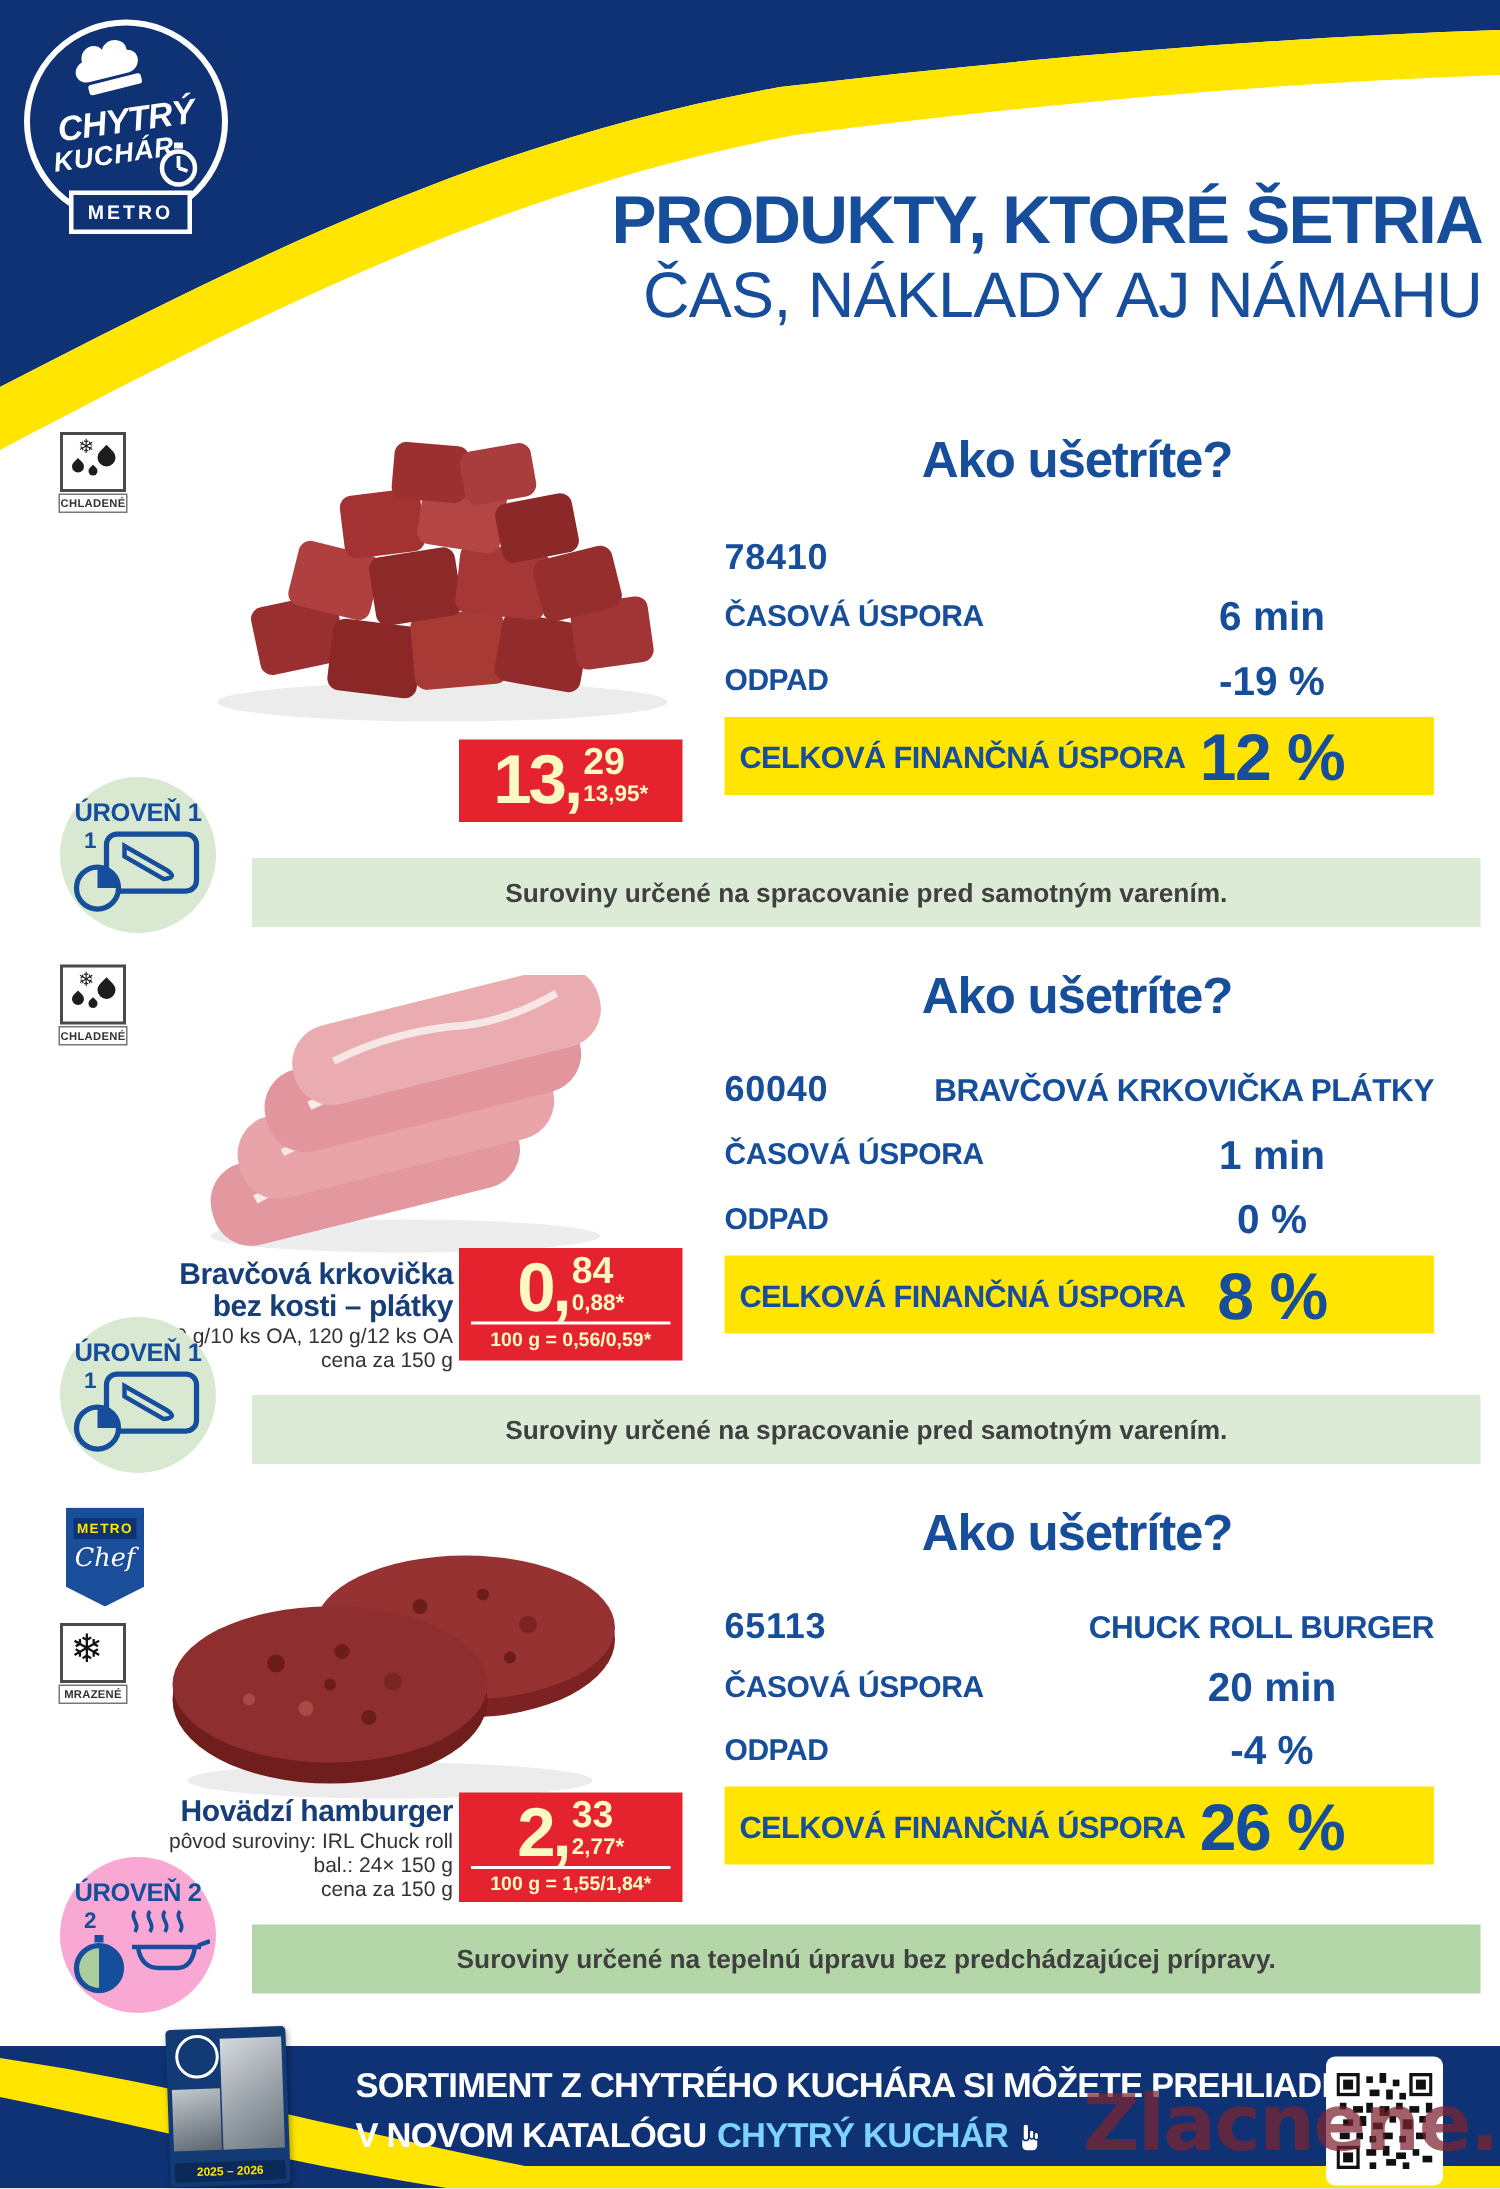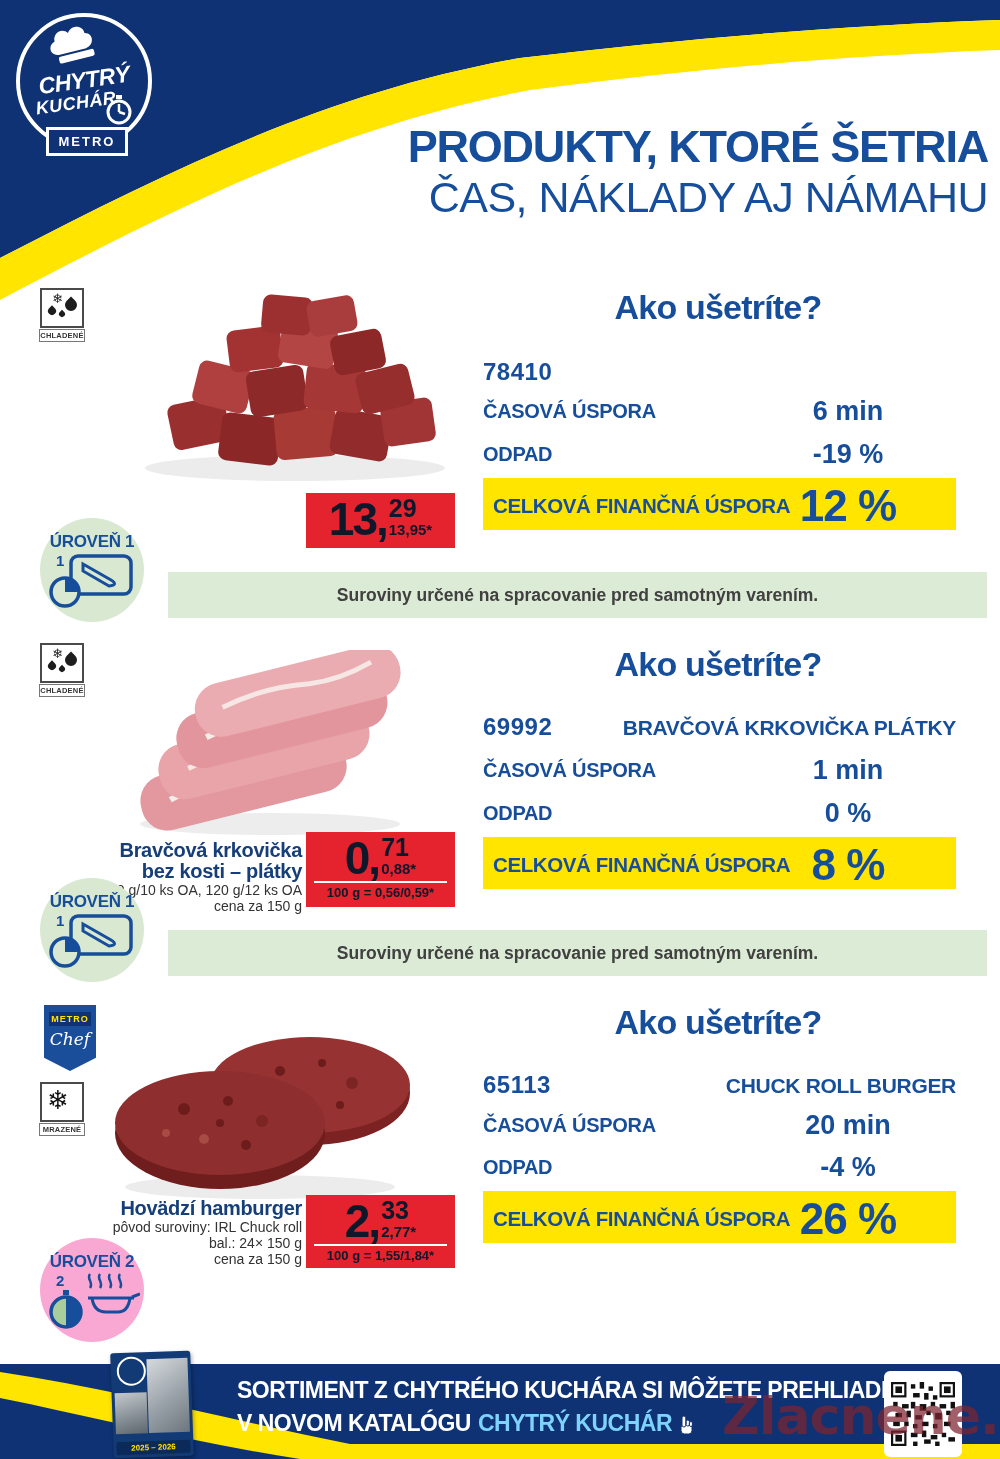--- a/index.html
+++ b/index.html
@@ -40,21 +40,21 @@
               clip-path:polygon(0 0,100% 0,100% 80%,50% 100%,0 80%);text-align:center}
   .chef-metro{margin:7px auto 0;width:42px;background:#0e3273;color:#ffe500;font-size:9px;font-weight:bold;
               letter-spacing:1px;padding:2px 0}
   .chef-script{font-family:"DejaVu Serif",serif;font-style:italic;color:#fff;font-size:17px;margin-top:3px}
   .prod{position:absolute;text-align:right}
   .prod-name{font-size:20px;font-weight:bold;color:#163e78;line-height:21px;letter-spacing:-0.3px}
   .prod-det{font-size:14px;color:#333;line-height:16px}
   #prod1{left:110px;top:205px;width:192px}
   #prod2{left:60px;top:200px;width:242px}
   #prod3{left:60px;top:198px;width:242px}
-  .price{position:absolute;left:306px;width:149px;background:#e4232e;color:#0f172a}
+  .price{position:absolute;left:306px;width:149px;background:#e4232e;color:#fef9c3}
   #price1{top:213px;height:55px}
   #price2{top:192px;height:75px}
   #price3{top:195px;height:73px}
   .price-main{display:flex;justify-content:center;align-items:flex-start;padding-top:4px}
   .price-whole{font-size:46px;font-weight:bold;line-height:44px;letter-spacing:-2px}
   .price-col{display:flex;flex-direction:column;margin-left:2px;align-items:flex-start}
   .price-sup{font-size:25px;font-weight:bold;line-height:23px}
   .price-alt{font-size:15px;font-weight:bold;line-height:16px;margin-top:2px}
   .price-unit{border-top:2px solid #fff;margin:1px 8px 0;text-align:center;font-size:13px;font-weight:bold;padding-top:2px}
   .level{position:absolute;left:40px;top:238px;width:104px;height:104px;border-radius:50%;text-align:center}
@@ -228,21 +228,21 @@
     <div class="prod" id="prod2">
       <div class="prod-name">Bravčová krkovička</div>
       <div class="prod-name">bez kosti – plátky</div>
       <div class="prod-det">bal.: 150 g/10 ks OA, 120 g/12 ks OA</div>
       <div class="prod-det">cena za 150 g</div>
     </div>
     <div class="price" id="price2">
       <div class="price-main">
         <span class="price-whole">0,</span>
         <span class="price-col">
-          <span class="price-sup">71</span>
+          <span class="price-sup">84</span>
           <span class="price-alt">0,88*</span>
         </span>
       </div>
       <div class="price-unit">100 g = 0,56/0,59*</div>
     </div>
     <div class="level level1">
       <div class="level-label">ÚROVEŇ 1</div>
       <div class="level-num">1</div>
       <svg width="90" height="58" viewBox="0 0 90 58">
         <rect x="24" y="4" width="60" height="38" rx="7" fill="none" stroke="#174e9b" stroke-width="3.5"></rect>
@@ -250,21 +250,21 @@
         <circle cx="18" cy="40" r="14" fill="#d9e9d1" stroke="#174e9b" stroke-width="3.5"></circle>
         <path d="M18,40 L18,26 A14,14 0 0 1 32,40 Z" fill="#174e9b"></path>
       </svg>
     </div>
     <div class="note note-light" id="note2">
       <span>Suroviny určené na spracovanie pred samotným varením.</span>
     </div>
     <div class="stable" id="table2">
       <div class="stable-h">Ako ušetríte?</div>
       <div class="srow" style="top:68px">
-        <span class="scode">69992</span>
+        <span class="scode">60040</span>
         <span class="sname">BRAVČOVÁ KRKOVIČKA PLÁTKY</span>
       </div>
       <div class="srow" style="top:114px">
         <span class="slabel">ČASOVÁ ÚSPORA</span>
         <span class="svalue">1 min</span>
       </div>
       <div class="srow" style="top:157px">
         <span class="slabel">ODPAD</span>
         <span class="svalue">0 %</span>
       </div>
@@ -328,20 +328,23 @@
       <div class="level-label">ÚROVEŇ 2</div>
       <div class="level-num">2</div>
       <svg width="96" height="60" viewBox="0 0 96 60">
         <path d="M46,2 c-4,5 4,8 0,14 M56,2 c-4,5 4,8 0,14 M66,2 c-4,5 4,8 0,14 M76,2 c-4,5 4,8 0,14" stroke="#174e9b" stroke-width="2.5" fill="none"></path>
         <path d="M44,26 H90 M88,25 L96,22" stroke="#174e9b" stroke-width="3" fill="none"></path>
         <path d="M48,26 Q50,40 62,40 H74 Q84,40 86,26" fill="none" stroke="#174e9b" stroke-width="3"></path>
         <rect x="19" y="18" width="6" height="5" fill="#174e9b"></rect>
         <circle cx="22" cy="40" r="15" fill="#a9cd9b" stroke="#174e9b" stroke-width="3.5"></circle>
         <path d="M22,40 L22,25 A15,15 0 0 1 22,55 Z" fill="#174e9b"></path>
       </svg>
+    </div>
+    <div class="note note-dark" id="note3">
+      <span>Suroviny určené na tepelnú úpravu bez predchádzajúcej prípravy.</span>
     </div>
     <div class="stable" id="table3">
       <div class="stable-h">Ako ušetríte?</div>
       <div class="srow" style="top:68px">
         <span class="scode">65113</span>
         <span class="sname">CHUCK ROLL BURGER</span>
       </div>
       <div class="srow" style="top:111px">
         <span class="slabel">ČASOVÁ ÚSPORA</span>
         <span class="svalue">20 min</span>

